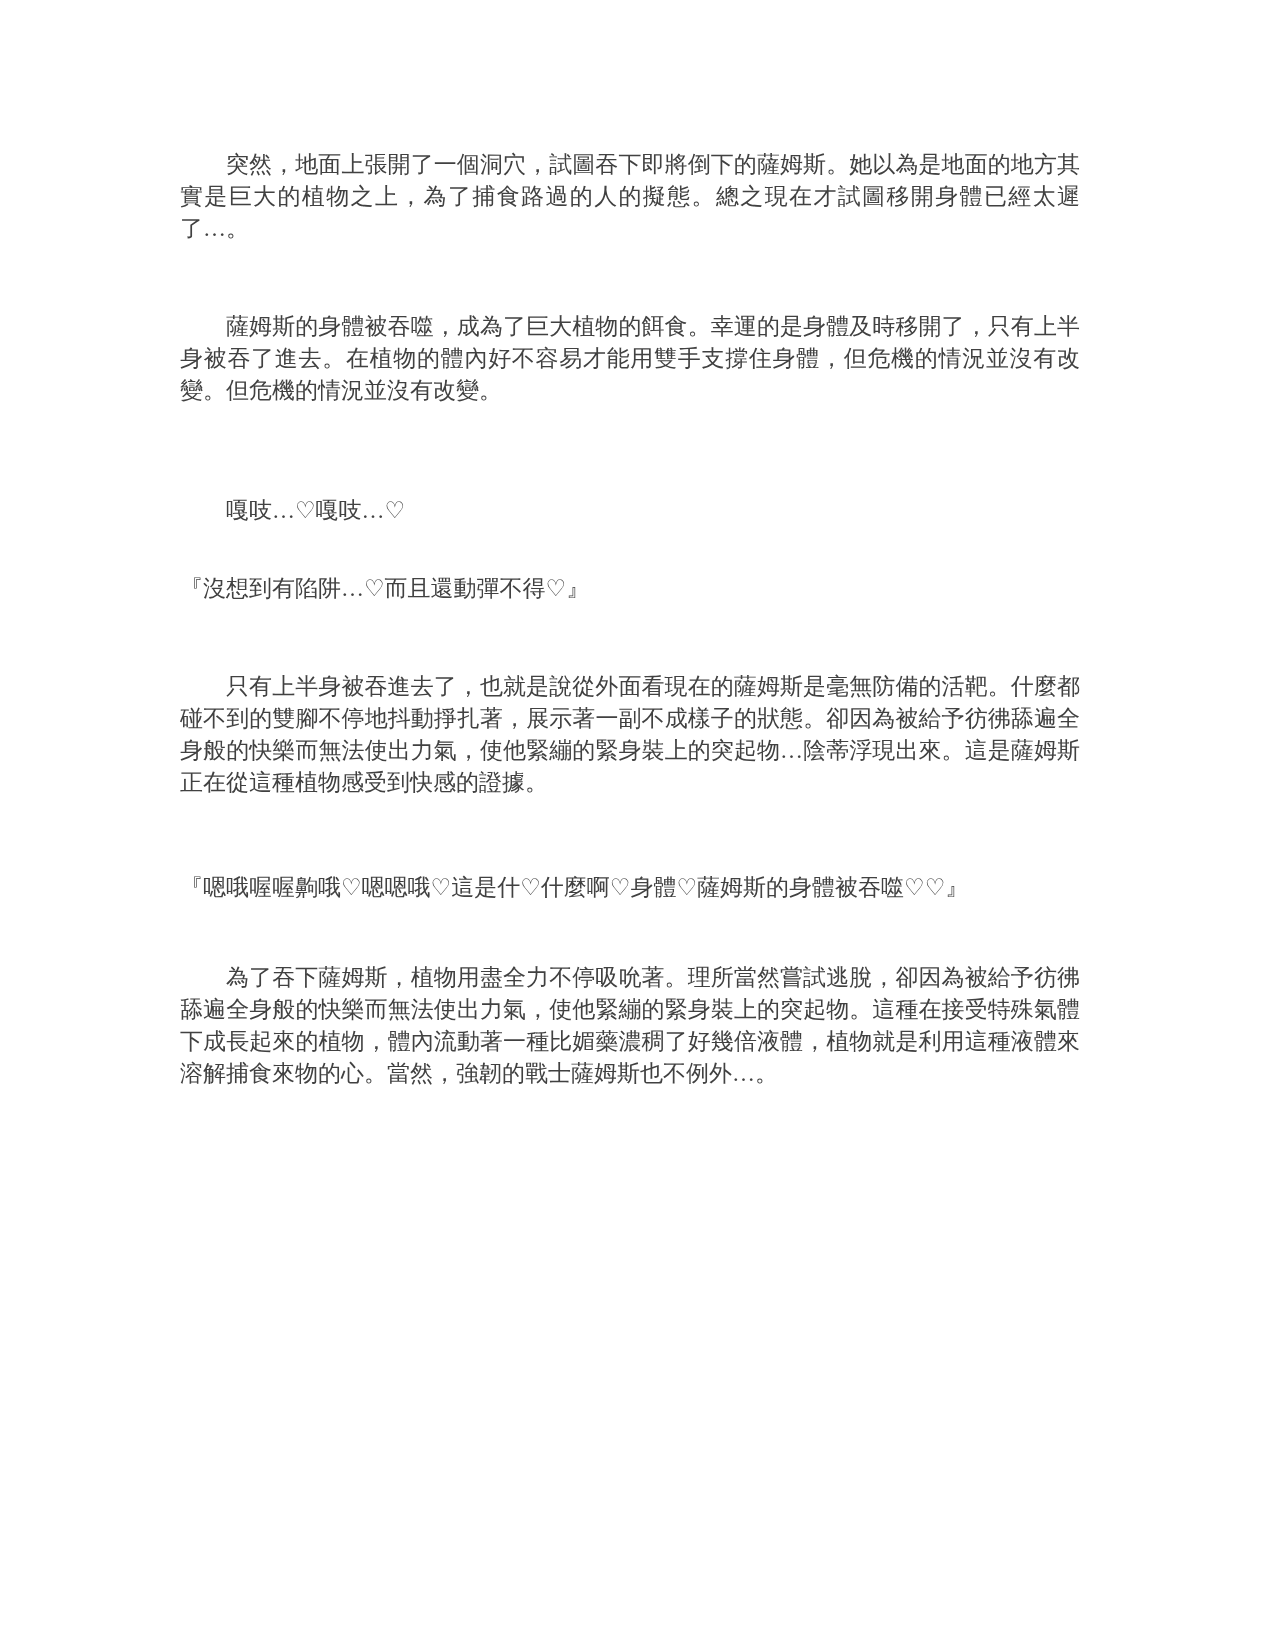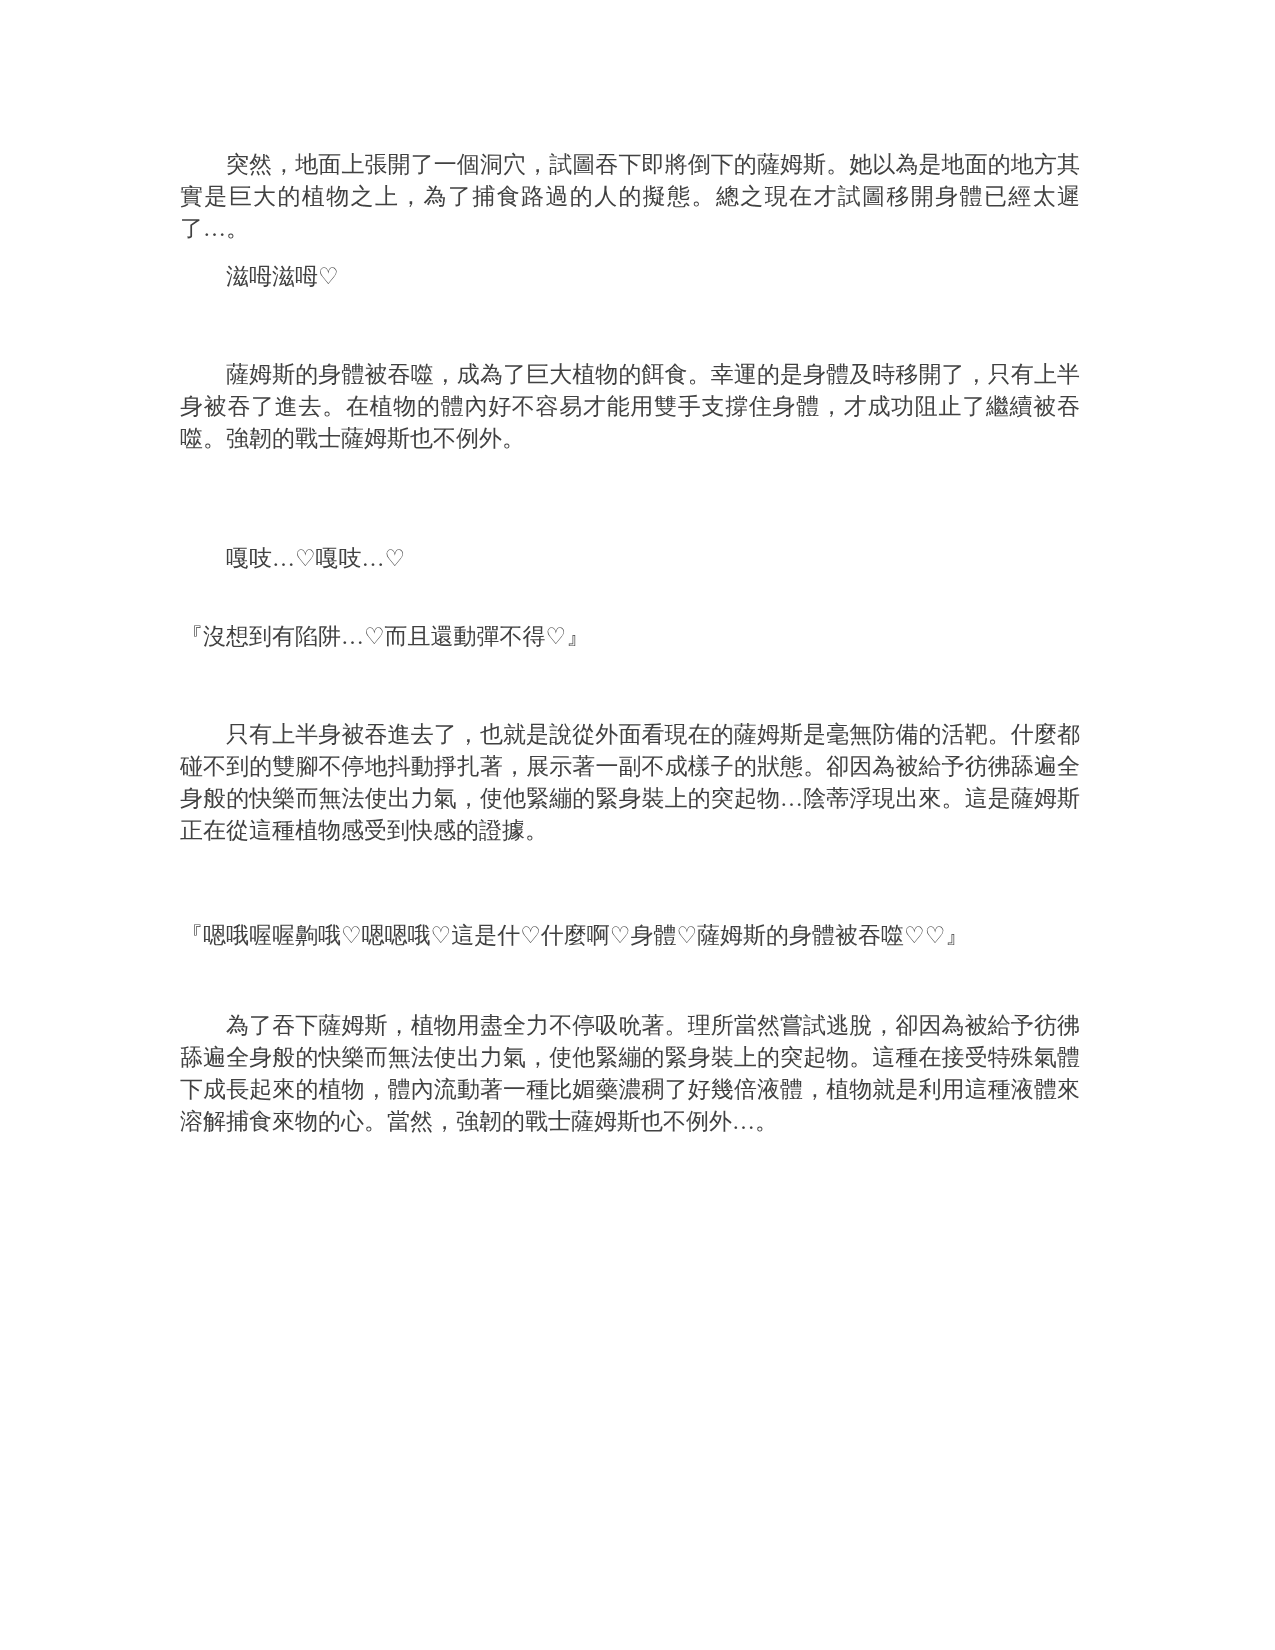--- a/index.html
+++ b/index.html
@@ -42,21 +42,20 @@
   .mt-62  { margin-top: 62px; }
   .mt-73  { margin-top: 73px; }
   .mt-58  { margin-top: 58px; }
 </style>
 </head>
 <body>
 
 <div class="page">
   <div class="text-area">
     <p class="block indent">突然，地面上張開了一個洞穴，試圖吞下即將倒下的薩姆斯。她以為是地面的地方其實是巨大的植物之上，為了捕食路過的人的擬態。總之現在才試圖移開身體已經太遲了…。</p>
-    <p class="block indent mt-16">滋呣滋呣♡</p>
-    <p class="block indent mt-66">薩姆斯的身體被吞噬，成為了巨大植物的餌食。幸運的是身體及時移開了，只有上半身被吞了進去。在植物的體內好不容易才能用雙手支撐住身體，才成功阻止了繼續被吞噬。強韌的戰士薩姆斯也不例外。</p>
+    <p class="block indent mt-66">薩姆斯的身體被吞噬，成為了巨大植物的餌食。幸運的是身體及時移開了，只有上半身被吞了進去。在植物的體內好不容易才能用雙手支撐住身體，但危機的情況並沒有改變。但危機的情況並沒有改變。</p>
     <p class="block indent mt-88">嘎吱…♡嘎吱…♡</p>
     <p class="block mt-46">『沒想到有陷阱…♡而且還動彈不得♡』</p>
     <p class="block indent mt-66">只有上半身被吞進去了，也就是說從外面看現在的薩姆斯是毫無防備的活靶。什麼都碰不到的雙腳不停地抖動掙扎著，展示著一副不成樣子的狀態。卻因為被給予彷彿舔遍全身般的快樂而無法使出力氣，使他緊繃的緊身裝上的突起物…陰蒂浮現出來。這是薩姆斯正在從這種植物感受到快感的證據。</p>
     <p class="block mt-73">『嗯哦喔喔齁哦♡嗯嗯哦♡這是什♡什麼啊♡身體♡薩姆斯的身體被吞噬♡♡』</p>
     <p class="block indent mt-58">為了吞下薩姆斯，植物用盡全力不停吸吮著。理所當然嘗試逃脫，卻因為被給予彷彿舔遍全身般的快樂而無法使出力氣，使他緊繃的緊身裝上的突起物。這種在接受特殊氣體下成長起來的植物，體內流動著一種比媚藥濃稠了好幾倍液體，植物就是利用這種液體來溶解捕食來物的心。當然，強韌的戰士薩姆斯也不例外…。</p>
   </div>
 </div>
 
 </body></html>

